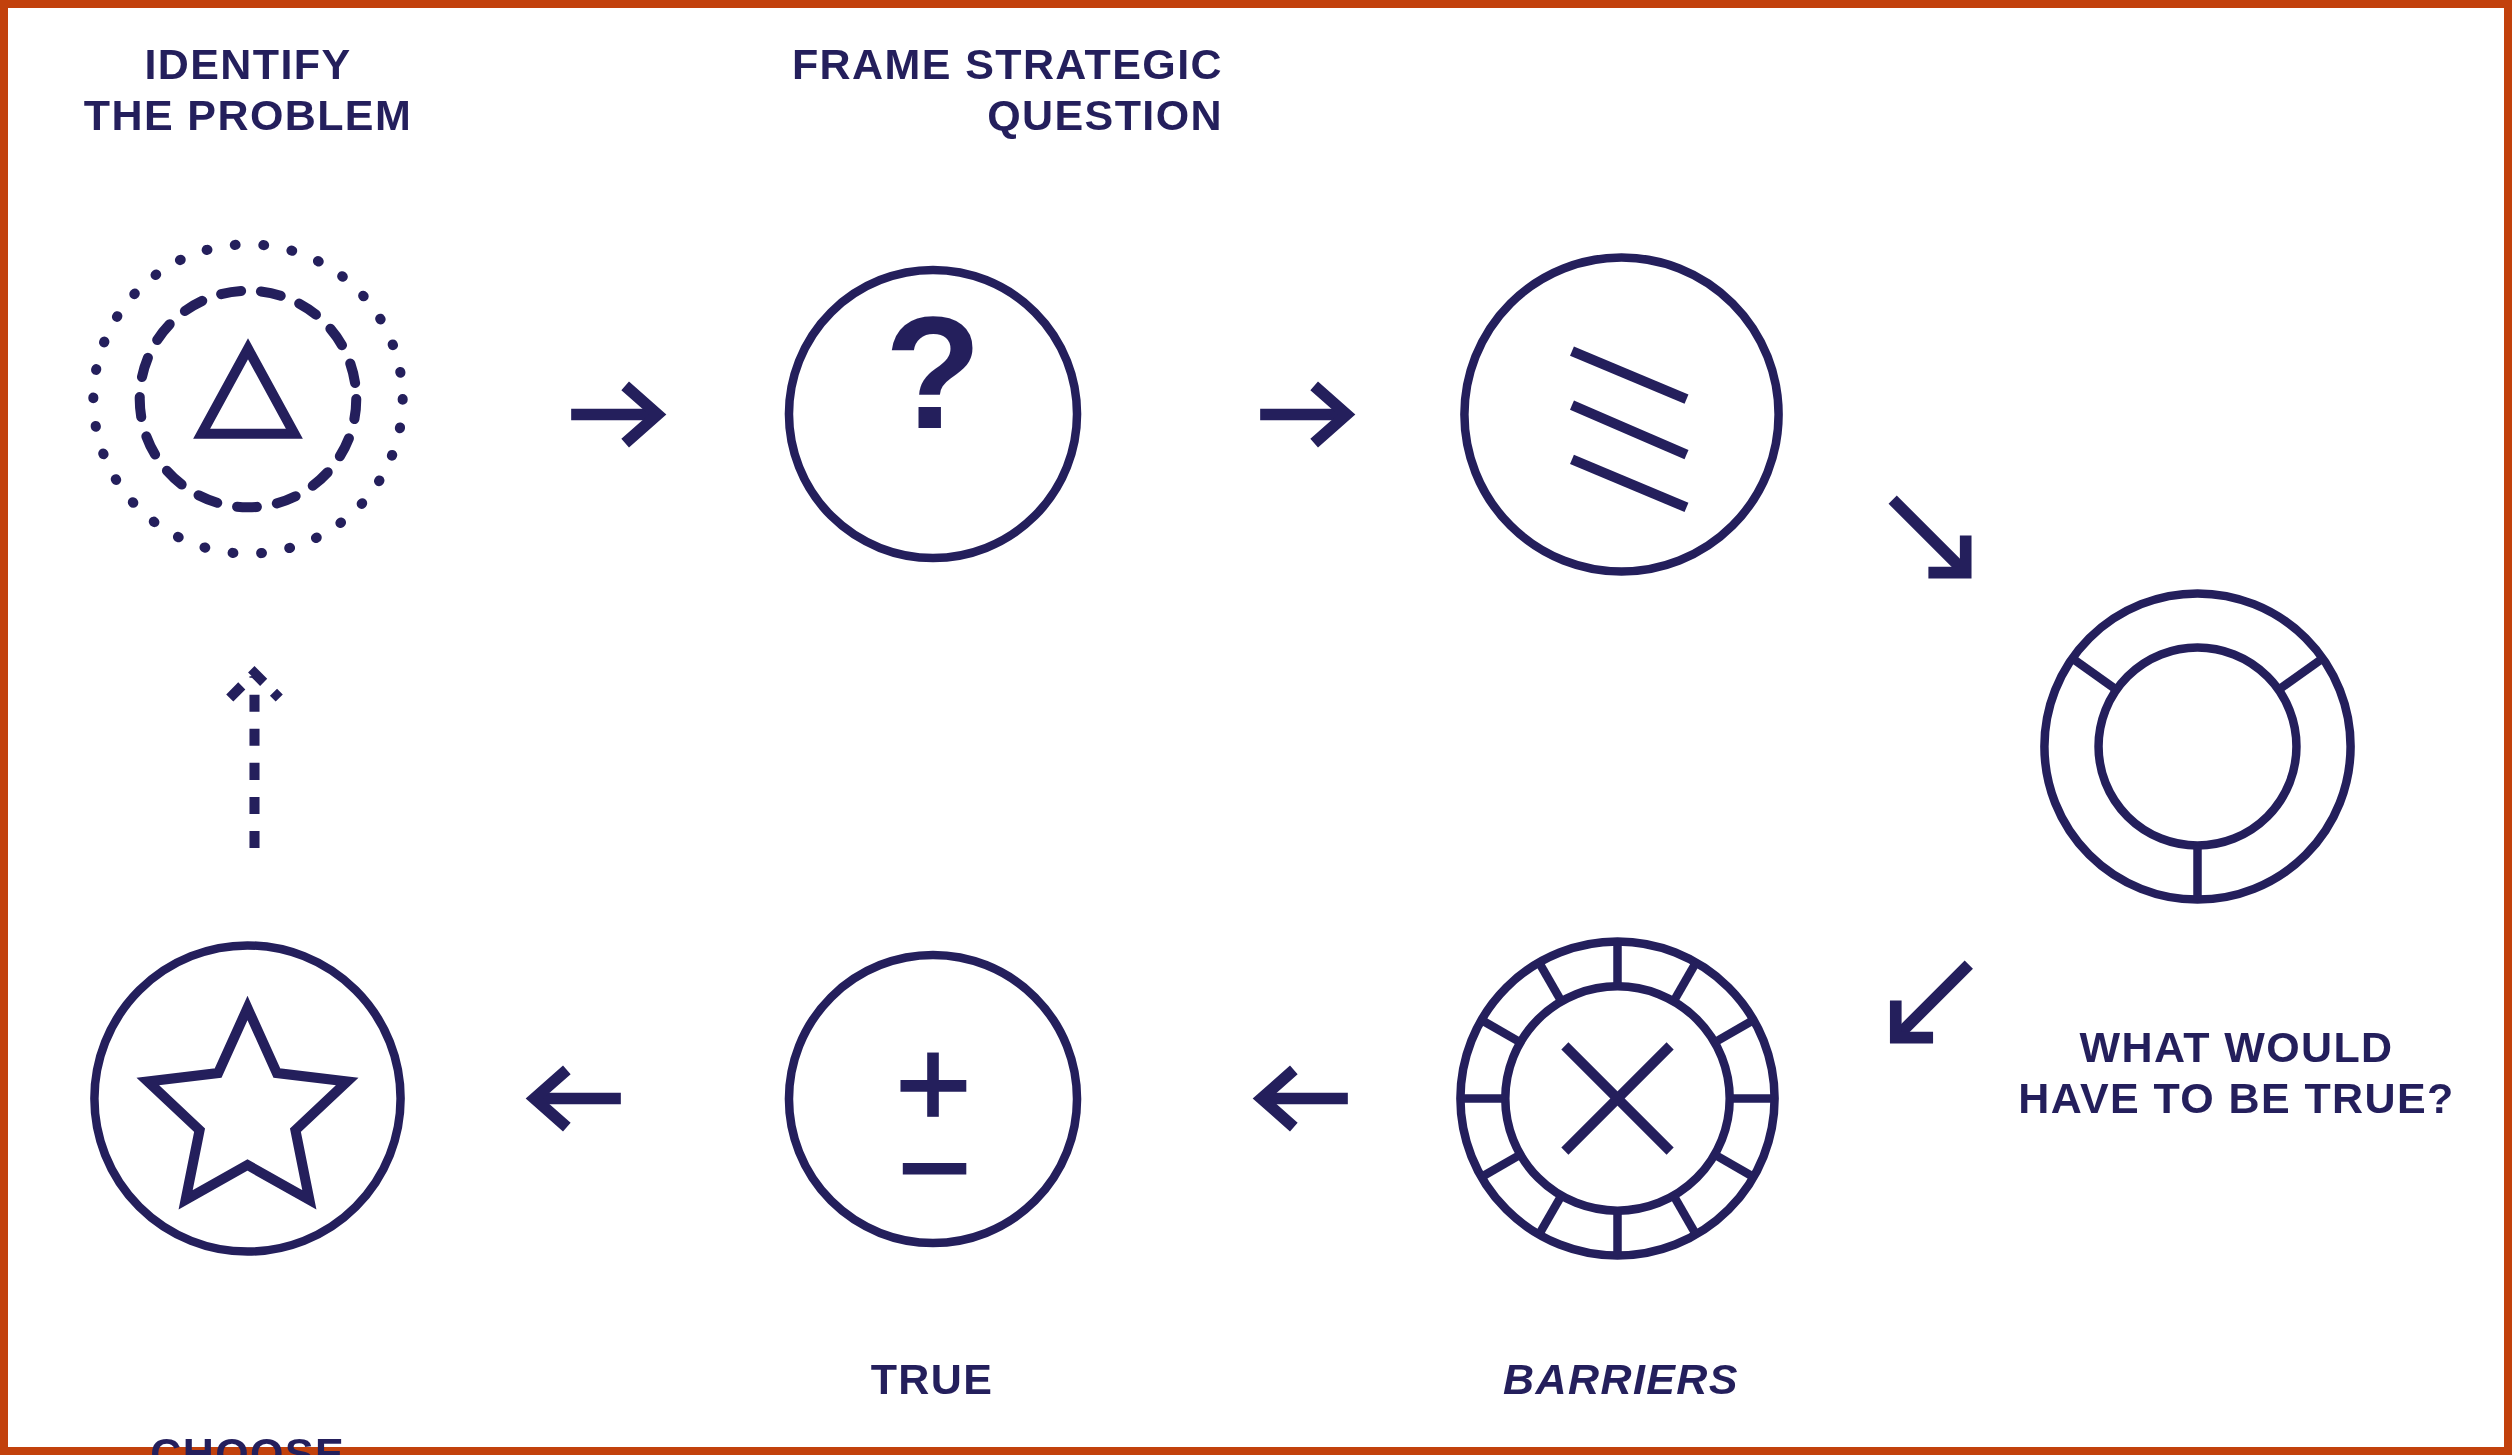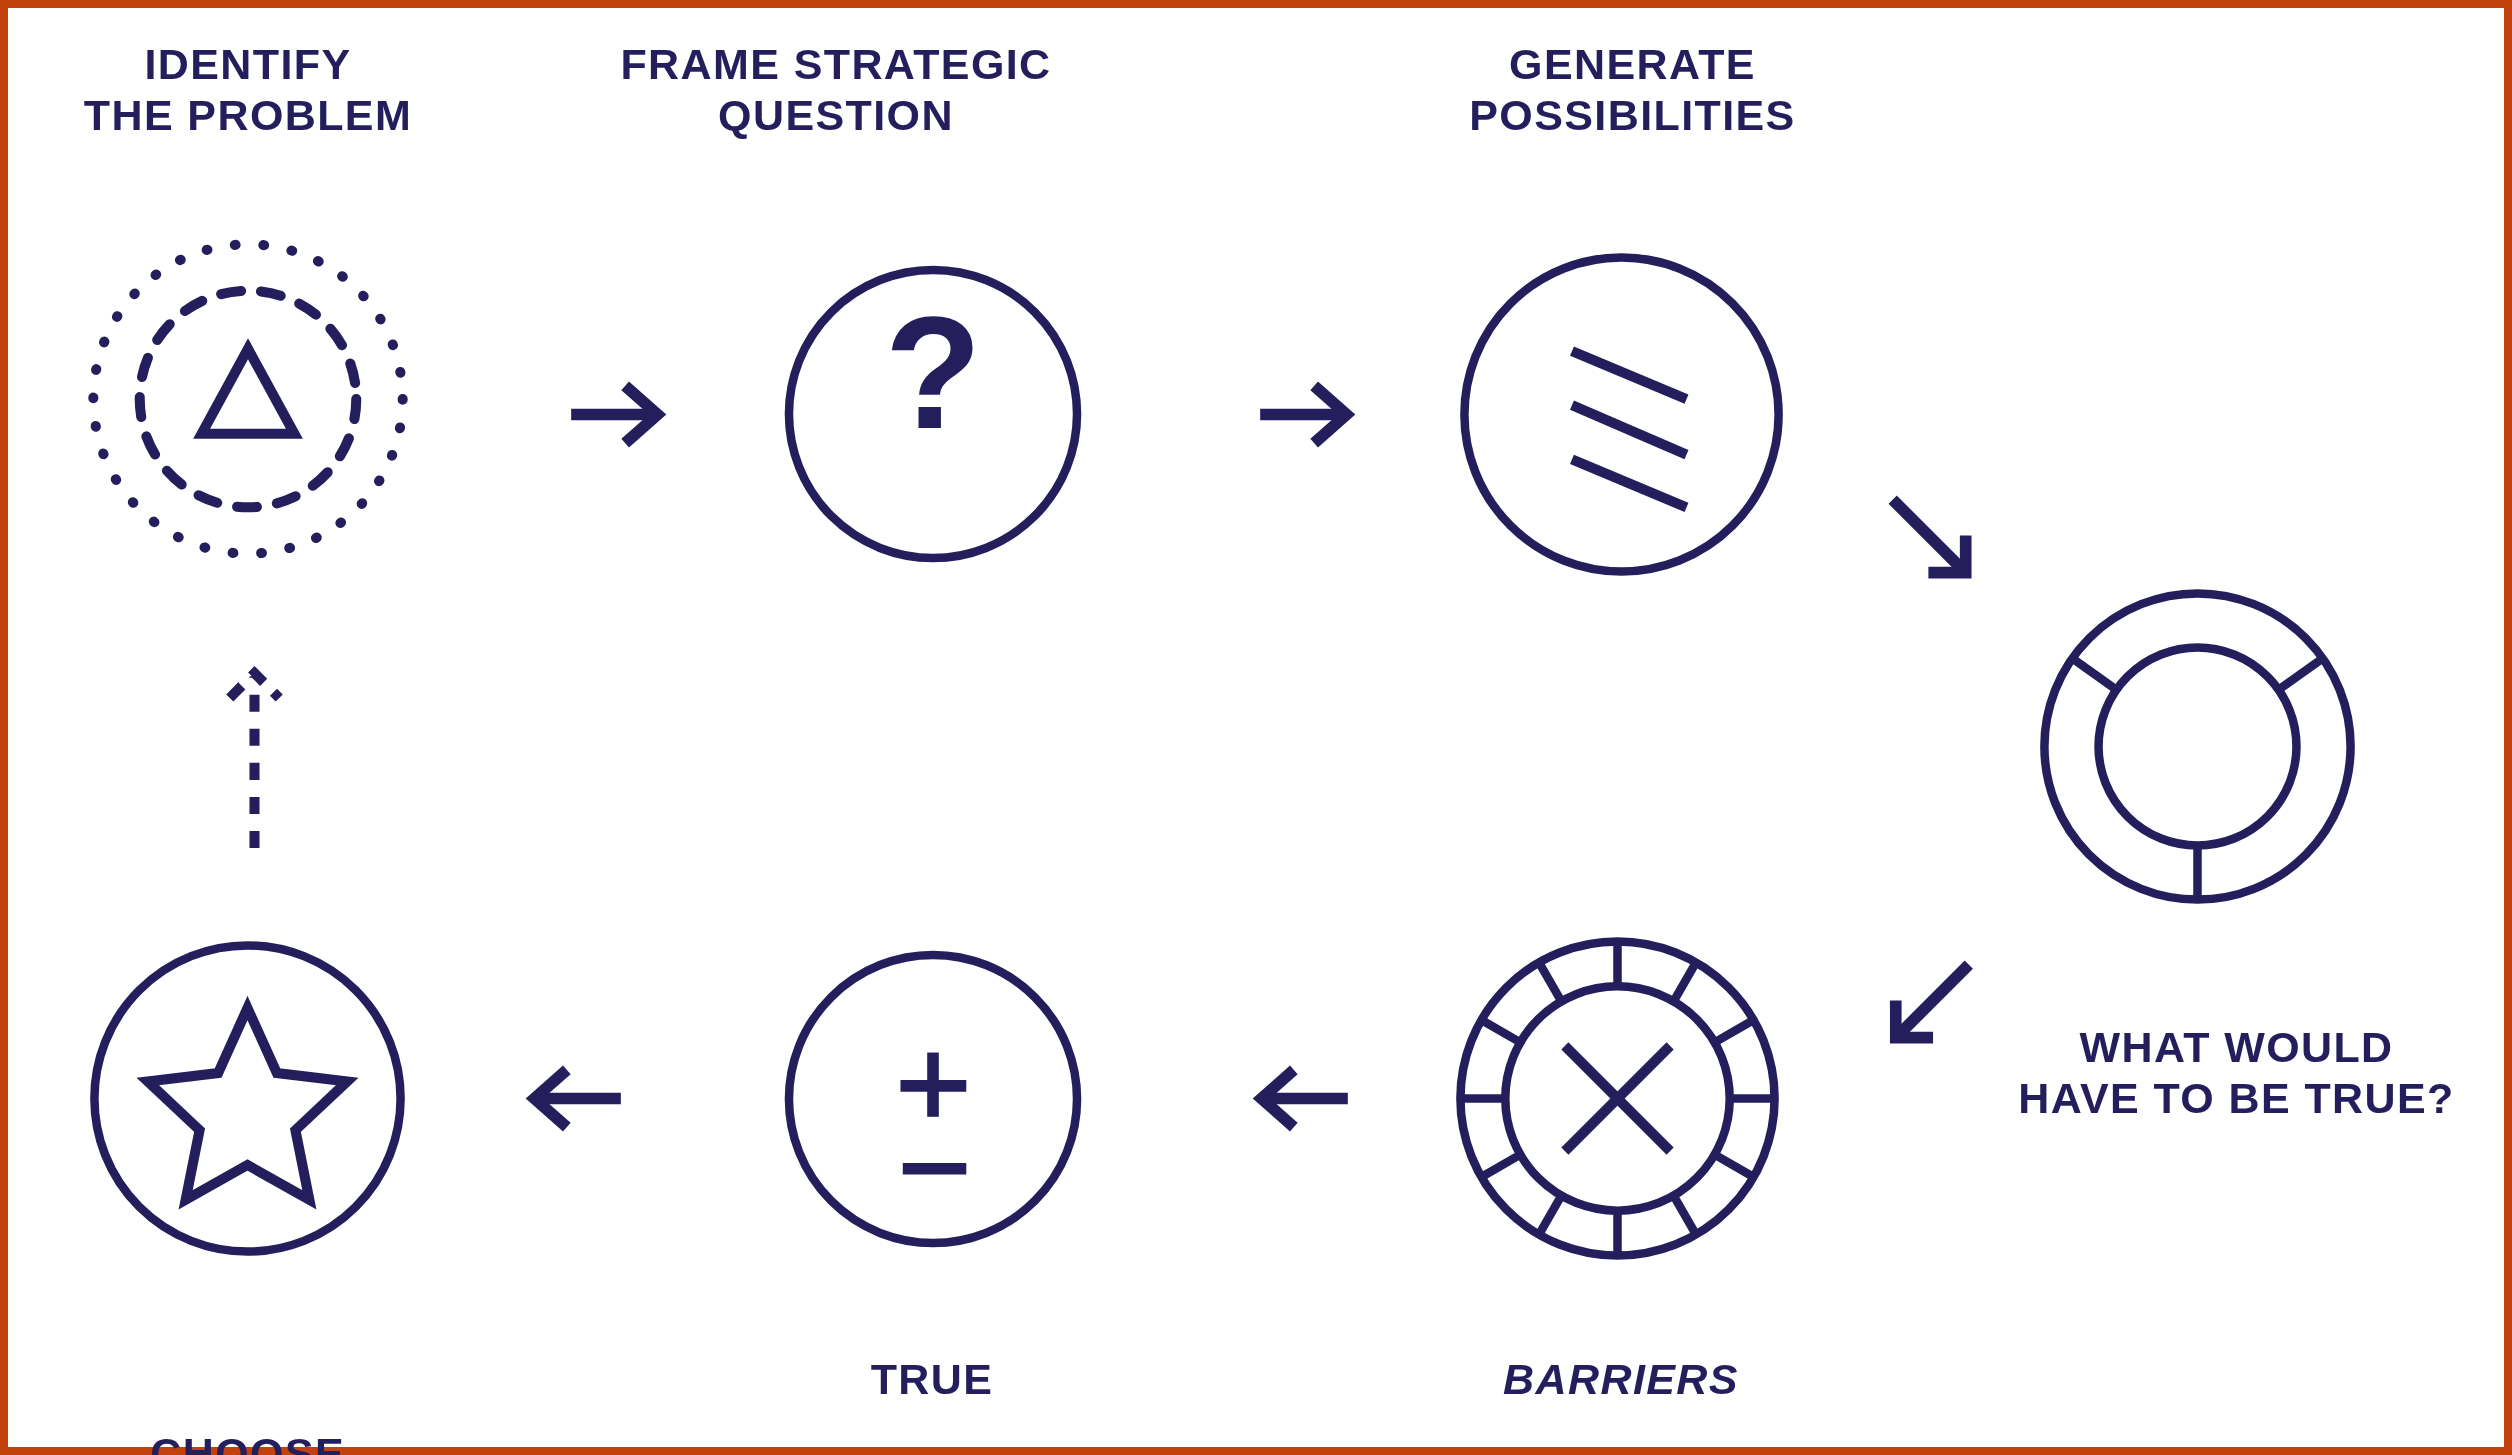--- a/index.html
+++ b/index.html
@@ -49,25 +49,23 @@
   svg { display: block; overflow: visible; }
 </style>
 </head>
 <body>
 
 <div id="canvas">
 
   <div class="label" style="left:0px; top:31px; width:480px;">IDENTIFY
 THE PROBLEM</div>
 
-  <div class="label" style="left:441px; top:31px; width:774px;">FRAME STRATEGIC
+  <div class="label" style="left:441px; top:31px; width:774px;text-align:right;">FRAME STRATEGIC
 QUESTION</div>
 
-  <div class="label" style="left:1315px; top:31px; width:619px;">GENERATE
-POSSIBILITIES</div>
 
   <div class="node" style="left:66px; top:217px; width:348px; height:348px;">
     <svg width="348" height="348" viewBox="0 0 450 450">
       <circle cx="225" cy="225" r="200" fill="none" stroke="#241f5c" stroke-width="13" stroke-linecap="round" stroke-dasharray="1 36"></circle>
       <circle cx="225" cy="225" r="140" fill="none" stroke="#241f5c" stroke-width="13" stroke-linecap="round" stroke-dasharray="26 26"></circle>
       <path d="M 225 160 L 285 270 L 165 270 Z" fill="none" stroke="#241f5c" stroke-width="13" stroke-linejoin="miter"></path>
     </svg>
   </div>
 
   <div class="arrow" style="left:557px; top:364px; width:108px; height:85px;">

